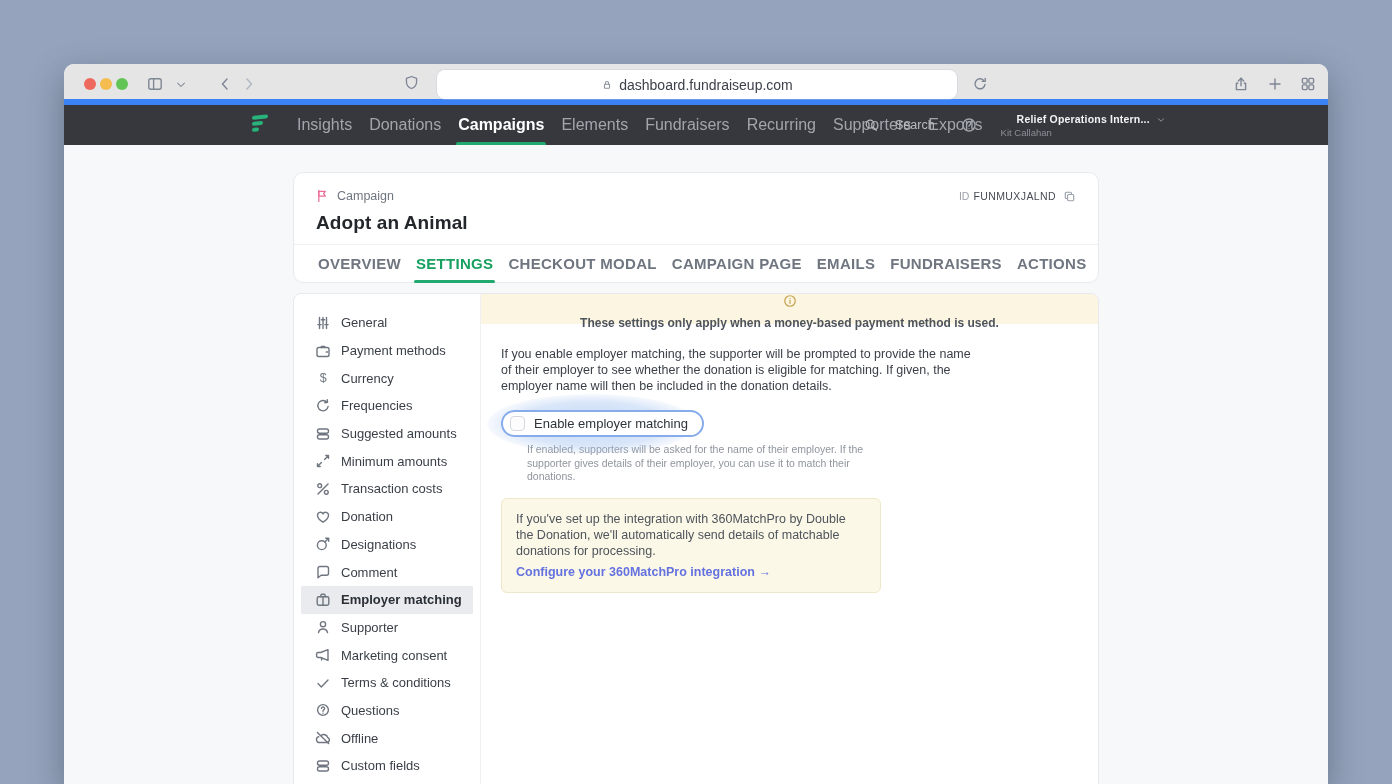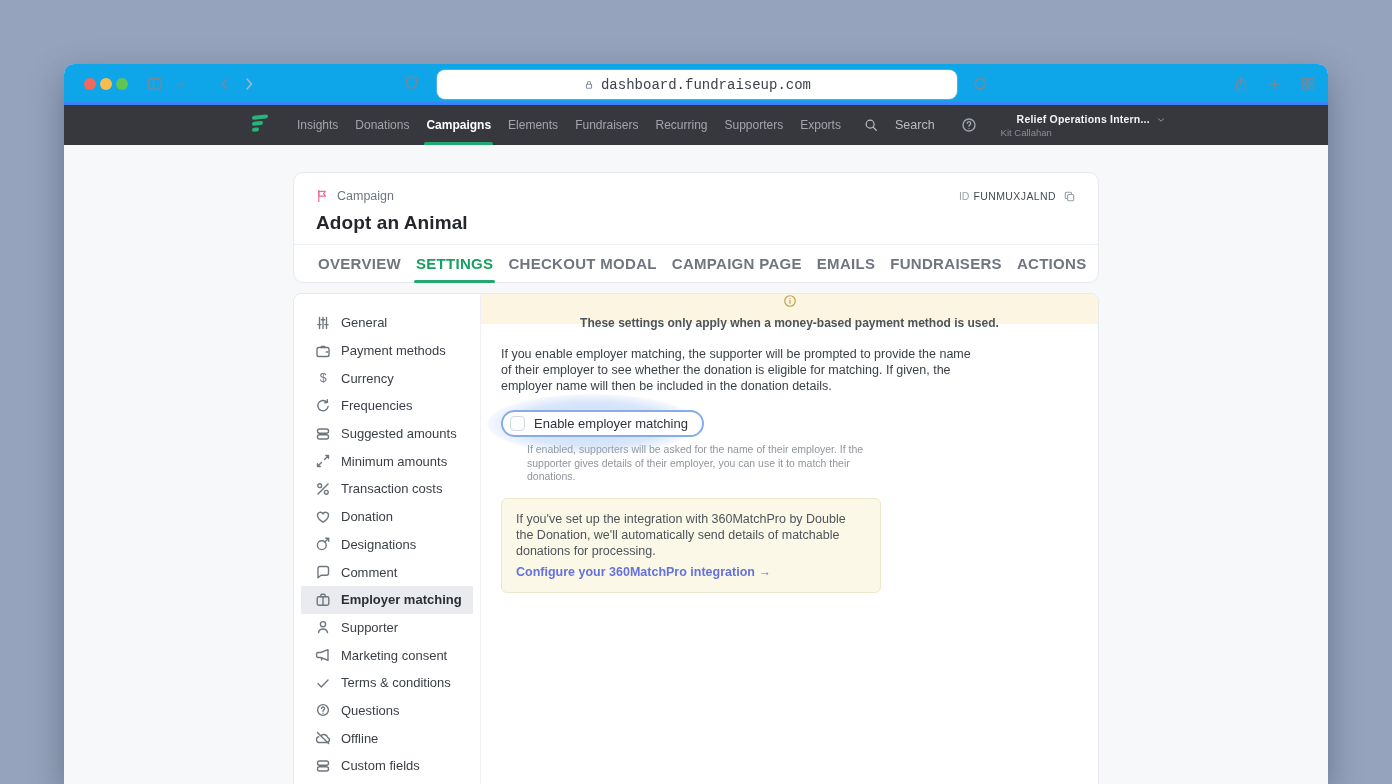--- a/index.html
+++ b/index.html
@@ -6,42 +6,42 @@
   * { margin:0; padding:0; box-sizing:border-box; }
   html,body { width:1392px; height:784px; overflow:hidden; }
   body { background:#95A3BC; font-family:"Liberation Sans",sans-serif; }
 
   
   .window { position:absolute; left:64px; top:64px; width:1264px; height:720px;
     border-radius:10px 10px 0 0; overflow:hidden; background:#F7F8F9;
     box-shadow:0 12px 34px rgba(20,30,50,.35); }
 
   
-  .chrome { position:relative; height:41px; background:#0ea5e9; border-bottom:3px solid #3b82f6;font-family:Liberation Mono, monospace; }
+  .chrome { position:relative; height:41px; background:#e5e5e5; border-bottom:6px solid #3b82f6; }
   .chrome .abs { position:absolute; }
   .light { width:12px; height:12px; border-radius:50%; top:14px; }
   .light.red { left:20px; background:#EE6A5F; }
   .light.yellow { left:36px; background:#F5BD4F; }
   .light.green { left:52px; background:#61C455; }
   .chrome-ic { color:#7E8694; top:12px; }
   .chrome-ic svg { display:block; }
   .chrome-ic.dim { color:#AFB7C4; }
   .addr { left:373px; top:6px; width:520px; height:29px; background:#FFFFFF;
     border-radius:8px; display:flex; align-items:center; justify-content:center;
     gap:6px; color:#3C414B; font-size:14px; box-shadow:0 0 0 1px rgba(190,200,215,.35); }
   .addr .lock { color:#8A92A0; display:flex; }
 
   
   .topnav { position:relative; height:40px; background:#36383D; }
   .logo { position:absolute; left:188px; top:10px; width:18px; height:20px; transform:skewY(-6deg); }
   .logo i { display:block; background:#27B379; border-radius:2px; height:3.6px; margin-bottom:2.4px; }
   .logo i:nth-child(1){ width:16px; } .logo i:nth-child(2){ width:11px; } .logo i:nth-child(3){ width:7px; }
   .navlist { position:absolute; left:229px; top:0; height:40px; display:flex; gap:9px; list-style:none; }
   .navlist li { height:40px; display:flex; align-items:center; padding:0 4px; position:relative;
-    color:#A2A6AC; font-size:12px; cursor:pointer; white-space:nowrap; }
+    color:#A2A6AC; font-size:16px; cursor:pointer; white-space:nowrap; }
   .navlist li.active { color:#FFFFFF; font-weight:bold; }
   .navlist li.active::after { content:""; position:absolute; left:2px; right:2px; bottom:0;
     height:3px; background:#21A96F; border-radius:2px 2px 0 0; }
   .nav-right { position:absolute; left:800px; top:0; height:40px; display:flex; align-items:center; }
   .search-btn { display:flex; align-items:center; gap:17px; color:#B9BCC1; font-size:12.5px; cursor:pointer; }
   .help-btn { margin-left:26px; color:#9FA3AA; display:flex; cursor:pointer; }
   .account { margin-left:24px; cursor:pointer; }
   .account .row1 { display:flex; align-items:flex-end; gap:6px;margin-left:16px; }
   .org { color:#F2F3F5; font-size:10.5px; font-weight:bold; letter-spacing:.2px; white-space:nowrap; }
   .acct-chevron { color:#9FA3AA; display:flex; }

